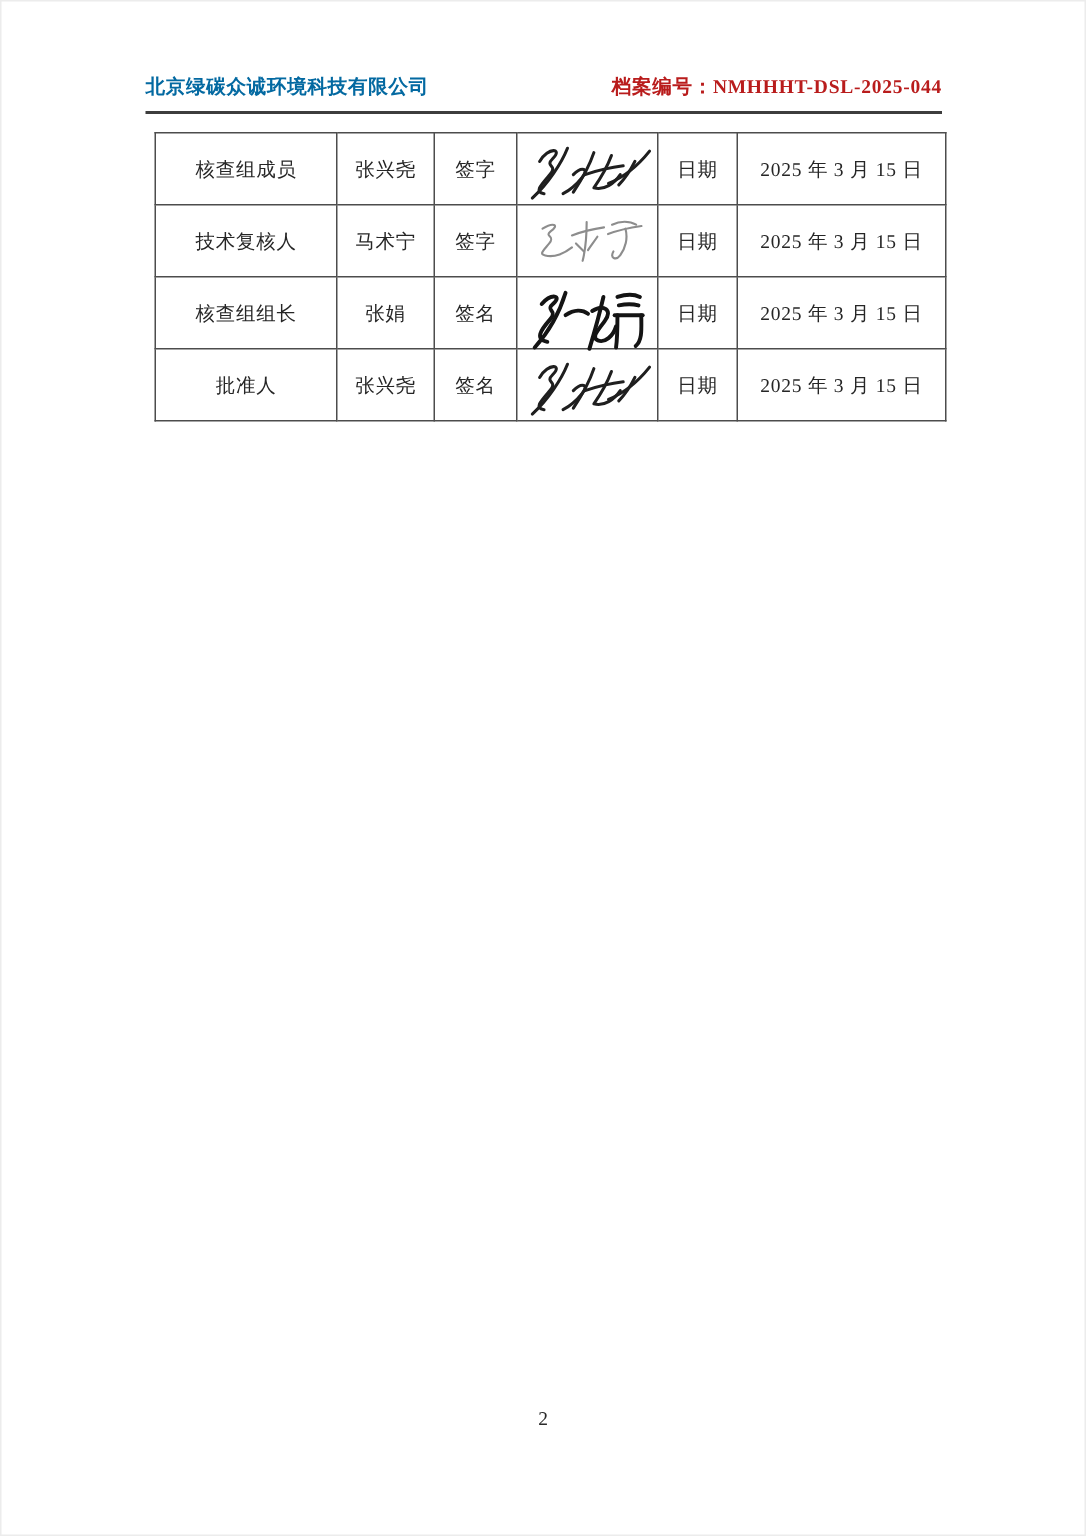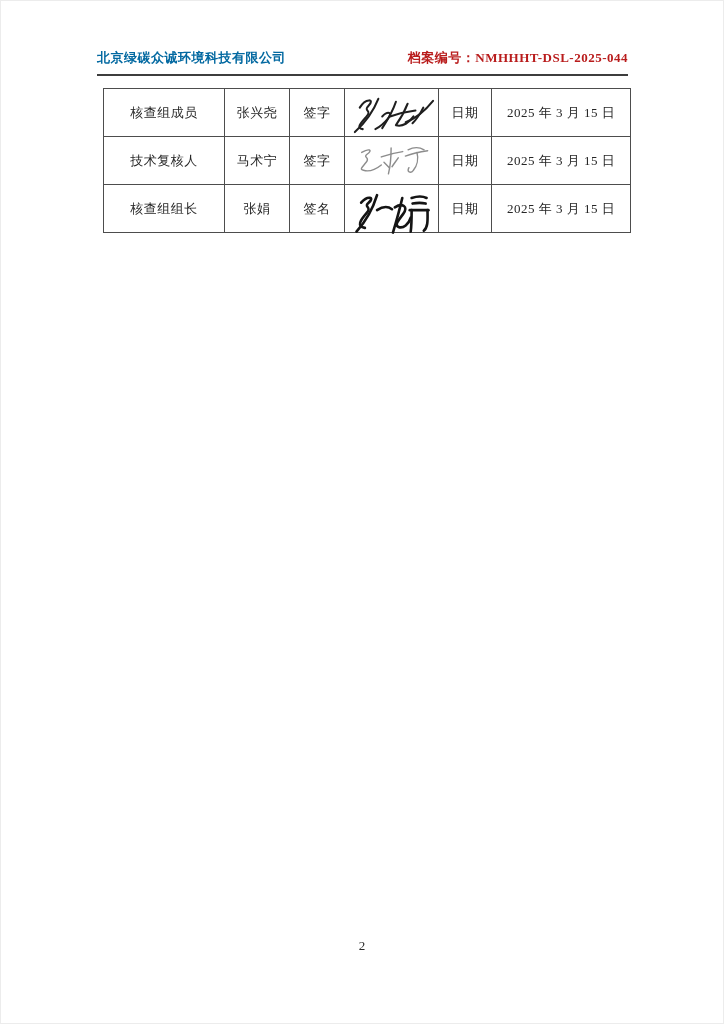--- a/index.html
+++ b/index.html
@@ -155,18 +155,30 @@
         <td>张娟</td>
         <td>签名</td>
         <td class="sig-cell">
           <svg class="sig-svg sig-overflow" style="top:2px" width="86" height="50">
               <use href="#sig-zj"></use>
             </svg>
         </td>
         <td>日期</td>
         <td>2025 年 3 月 15 日</td>
       </tr>
+      <tr>
+        <td>批准人</td>
+        <td>张兴尧</td>
+        <td>签名</td>
+        <td class="sig-cell">
+          <svg class="sig-svg" width="90" height="43">
+              <use href="#sig-zxy"></use>
+            </svg>
+        </td>
+        <td>日期</td>
+        <td>2025 年 3 月 15 日</td>
+      </tr>
     </tbody>
   </table>
 
   <div class="page-footer">2</div>
 
 </div>
 
 </body></html>

